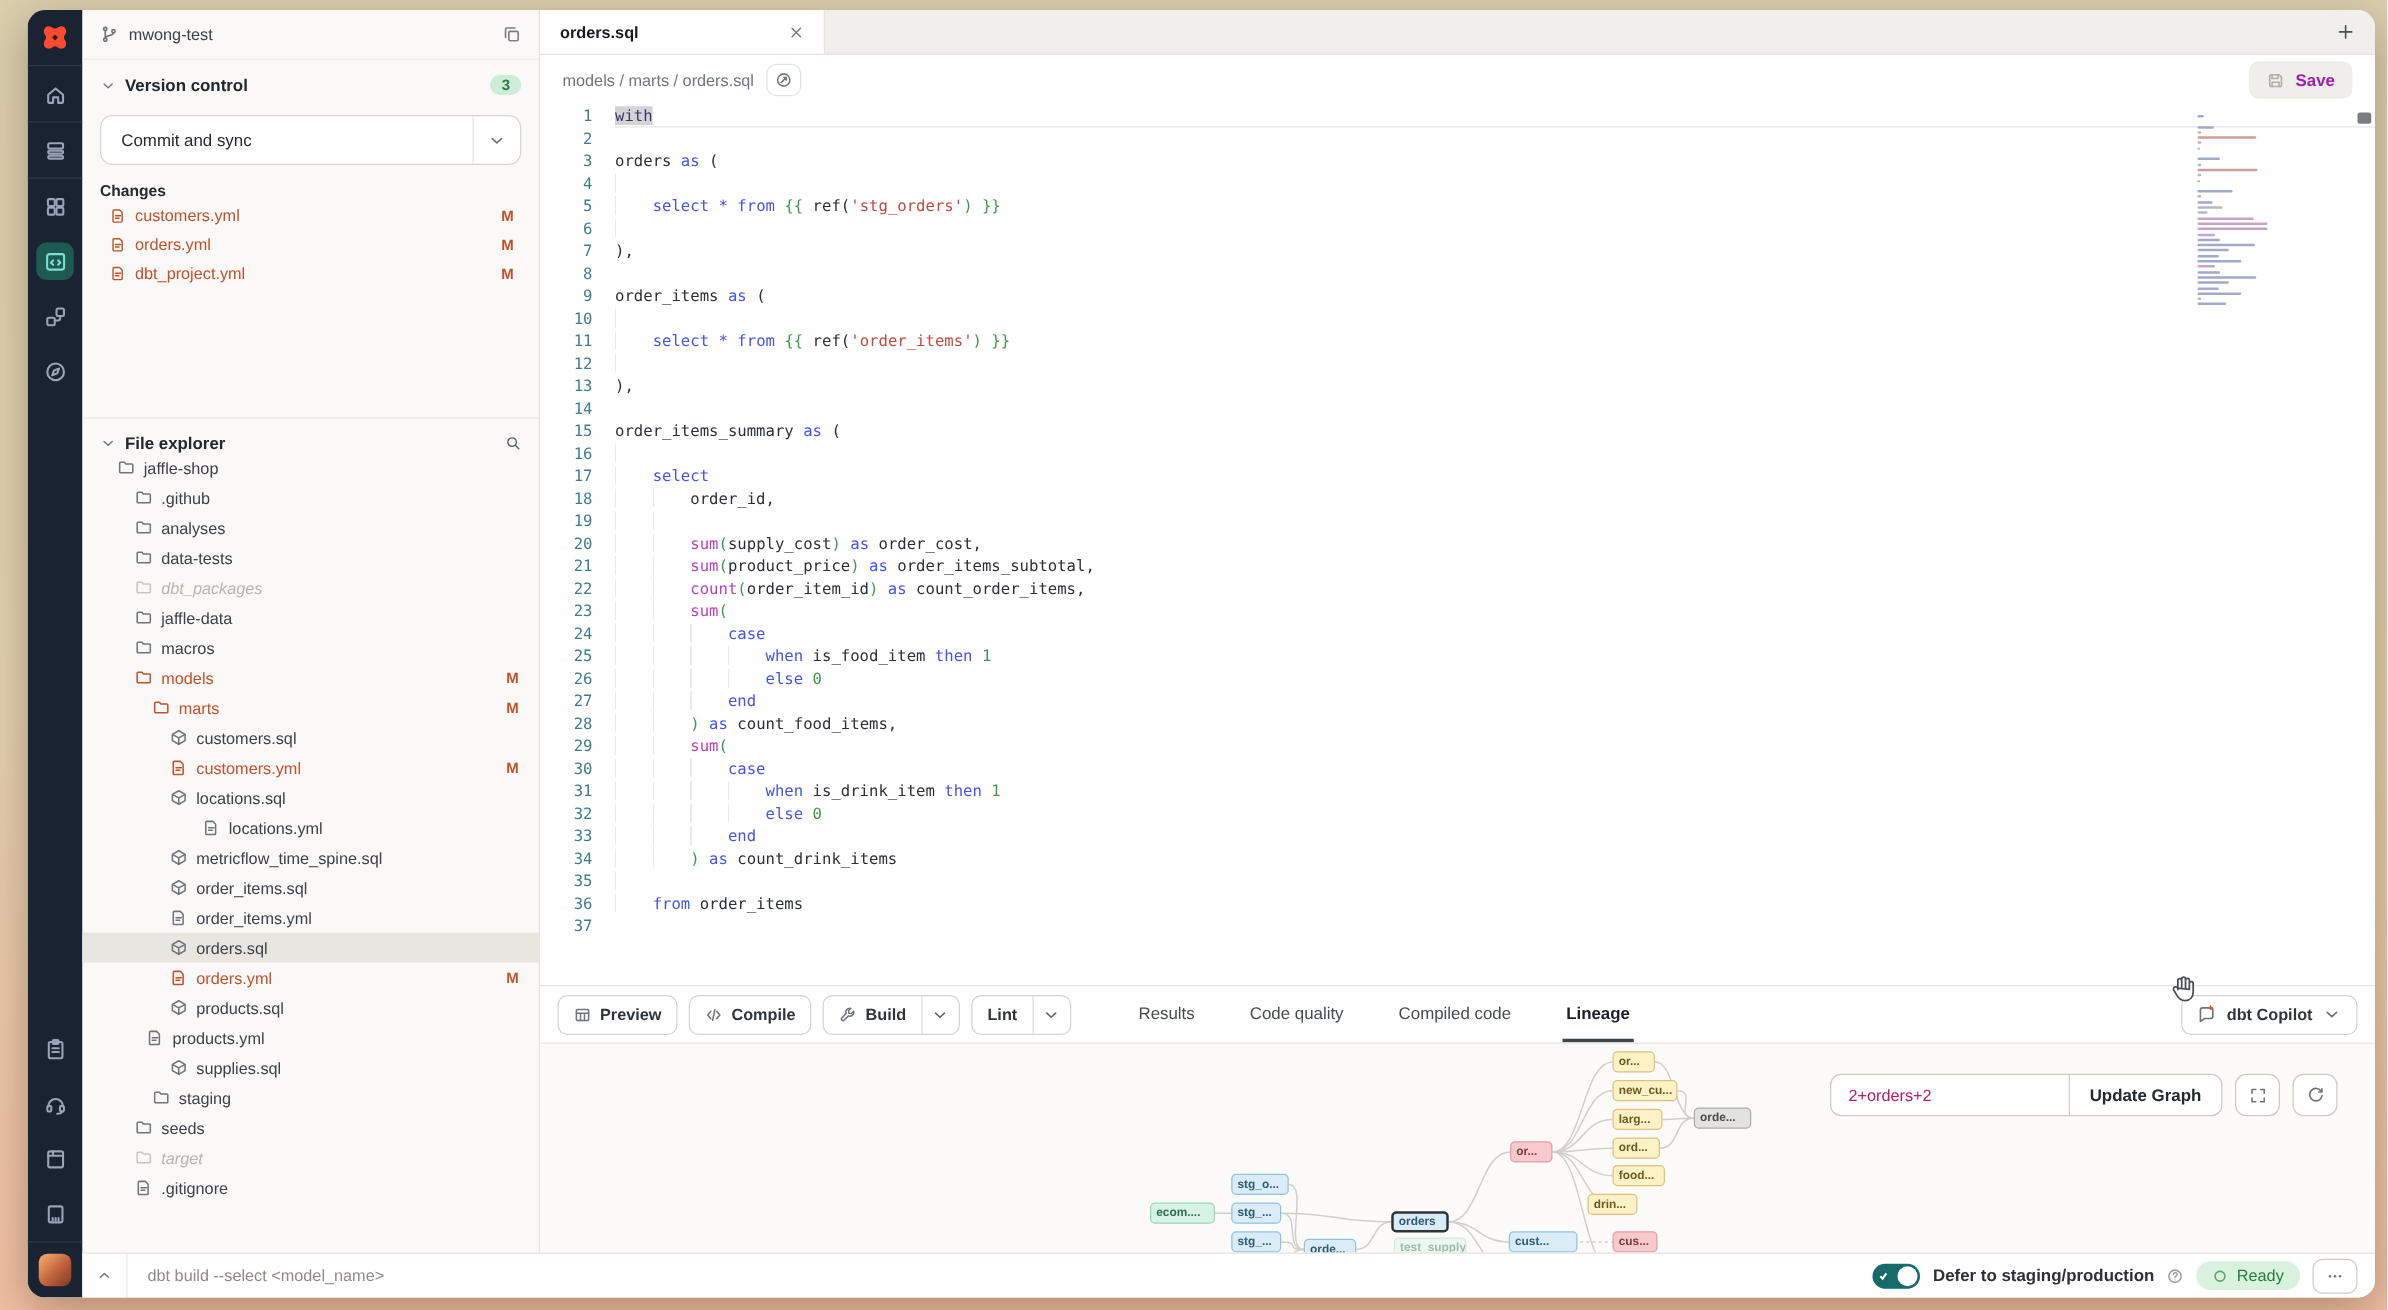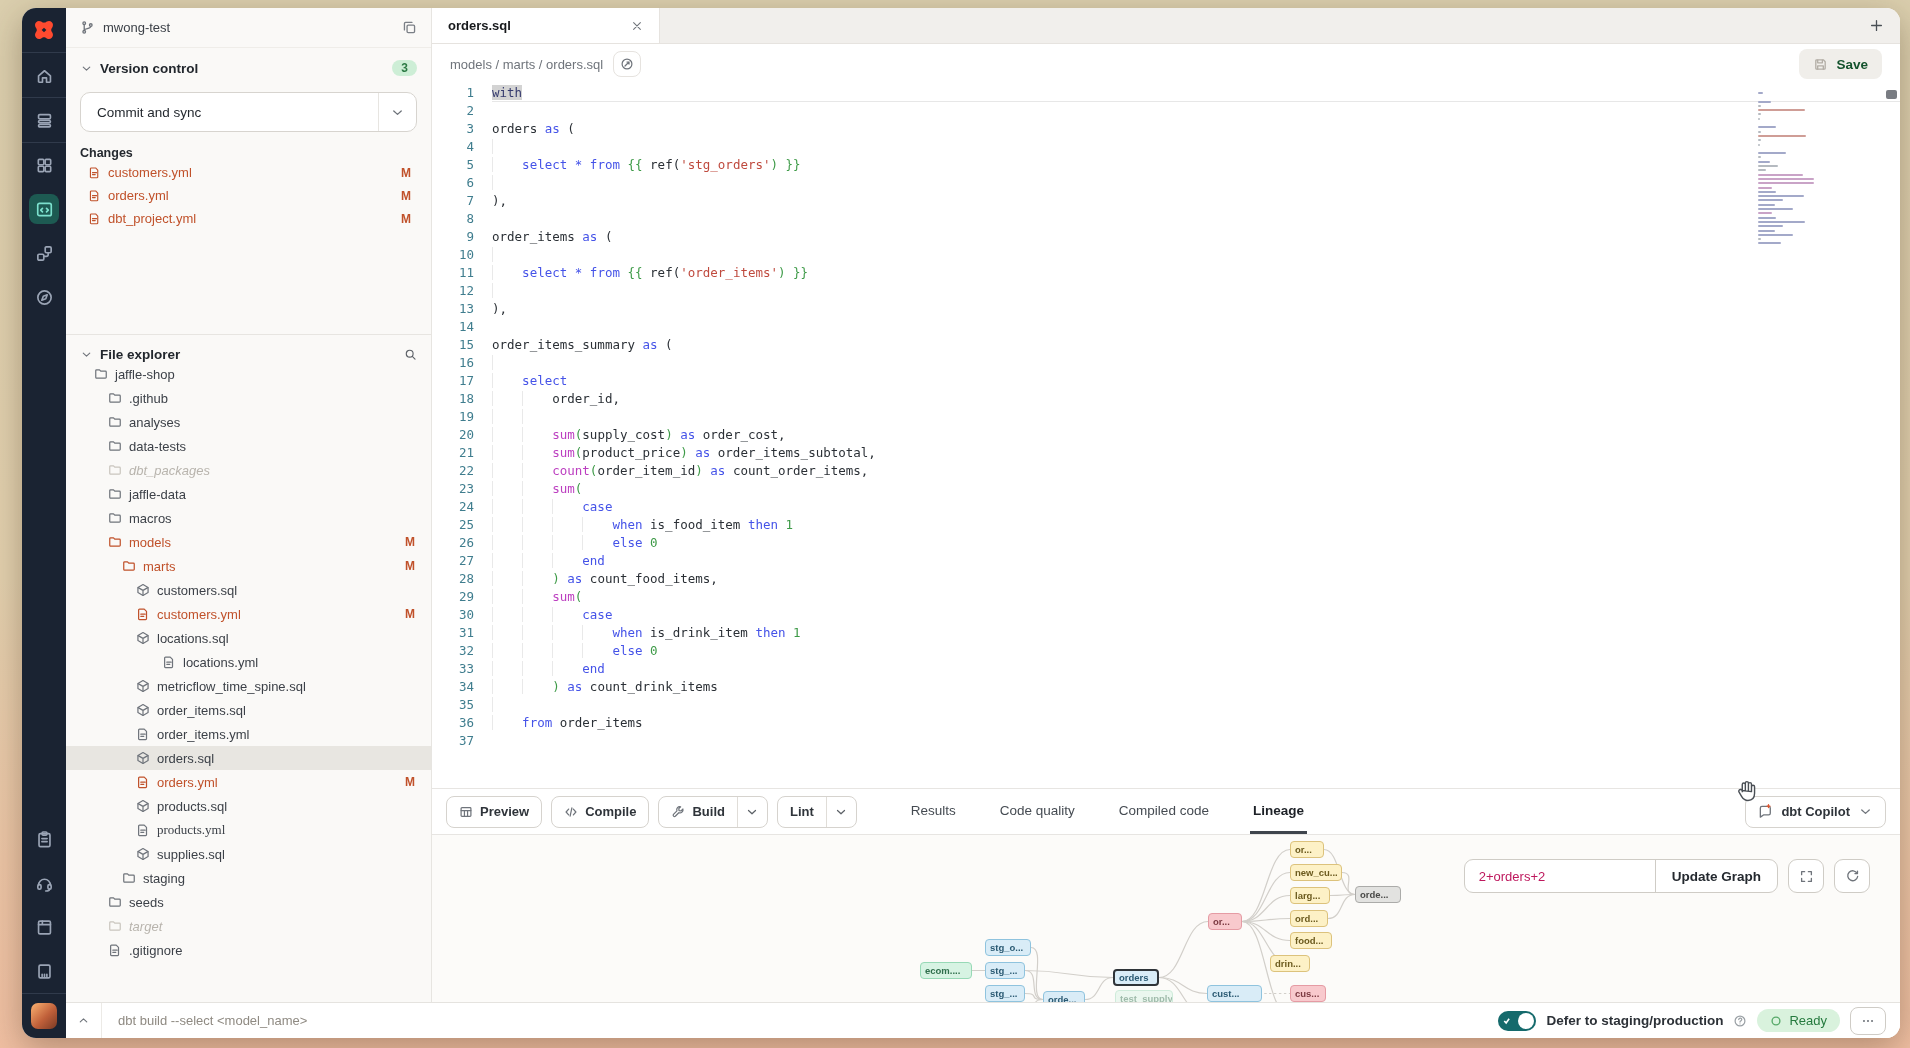--- a/index.html
+++ b/index.html
@@ -52,21 +52,21 @@
   .main { flex:1; display:flex; flex-direction:column; min-width:0; position:relative; }
   .tabbar { height:36px; background:#f1efec; border-bottom:1px solid #e6e3df; display:flex; align-items:stretch; }
   .tab { width:228px; background:#fff; border-right:1px solid #e6e3df; display:flex; align-items:center; padding:0 16px; gap:10px; }
   .tab .t-title { font-size:13px; font-weight:bold; color:#17191c; }
   .tab .close { margin-left:auto; color:#6e737a; cursor:pointer; } .tab .close svg { width:12px; height:12px; }
   .newtab { margin-left:auto; align-self:center; margin-right:16px; color:#4a4f55; cursor:pointer; } .newtab svg{ width:15px; height:15px; }
   .crumbbar { height:40px; display:flex; align-items:center; padding:0 18px; background:#fff; }
   .crumb { font-size:13px; color:#6f747b; }
   .crumb-ic { margin-left:10px; width:28px; height:26px; border:1px solid #e6e3df; border-radius:8px; display:flex; align-items:center; justify-content:center; color:#5c6167; cursor:pointer; }
   .crumb-ic svg { width:14px; height:14px; }
-  .save-btn { margin-left:auto; height:30px; background:#f0eeea; border-radius:8px; display:flex; align-items:center; gap:8px; padding:0 14px; color:#14532d; font-size:13.5px; font-weight:bold; }
+  .save-btn { margin-left:auto; height:30px; background:#f0eeea; border-radius:8px; display:flex; align-items:center; gap:8px; padding:0 14px; color:#a21caf; font-size:13.5px; font-weight:bold; }
   .save-btn svg { width:15px; height:15px; }
   
   .editor { flex:1; position:relative; overflow:hidden; background:#fff; font-family:"DejaVu Sans Mono", monospace; font-size:12.5px; }
   .cline { height:18px; line-height:18px; white-space:pre; display:flex; }
   .cline.first .ct { border-bottom:1px solid #e7e7e7; flex:1; }
   .ln { width:42px; text-align:right; color:#3f7d8e; flex:0 0 42px; margin-right:18px; user-select:none; }
   .ct { }
   .tk-k { color:#4553e8; } .tk-f { color:#bc3ec0; } .tk-s { color:#bf4a3e; }
   .tk-j { color:#3d9a47; } .tk-d { color:#2b3036; }
   .tk-w { color:#353a6e; background:#d3d3d3; }
@@ -457,21 +457,21 @@
             </div>
             <div class="t-row" style="padding-left: 70px;">
               <span class="ic">
                 <svg viewBox="0 0 16 16" fill="none" stroke="currentColor" stroke-width="1.4" stroke-linecap="round" stroke-linejoin="round">
                   <path d="M8 1.8 13.8 5.1v5.8L8 14.2 2.2 10.9V5.1z"></path>
                   <path d="M2.5 5.3 8 8.4l5.5-3.1M8 8.4v5.6"></path>
                 </svg>
               </span>
               <span>products.sql</span>
             </div>
-            <div class="t-row" style="padding-left: 70px; font-family: Liberation Serif, serif;">
+            <div class="t-row" style="padding-left: 51px;">
               <span class="ic">
                 <svg viewBox="0 0 16 16" fill="none" stroke="currentColor" stroke-width="1.4" stroke-linecap="round" stroke-linejoin="round">
                   <path d="M4 2.4h5.4L12 5v8.4a1 1 0 0 1-1 1H4a1 1 0 0 1-1-1V3.4a1 1 0 0 1 1-1z"></path>
                   <path d="M5.5 8.2h5M5.5 10.6h3.4"></path>
                 </svg>
               </span>
               <span>products.yml</span>
             </div>
             <div class="t-row" style="padding-left: 70px;">
               <span class="ic">

